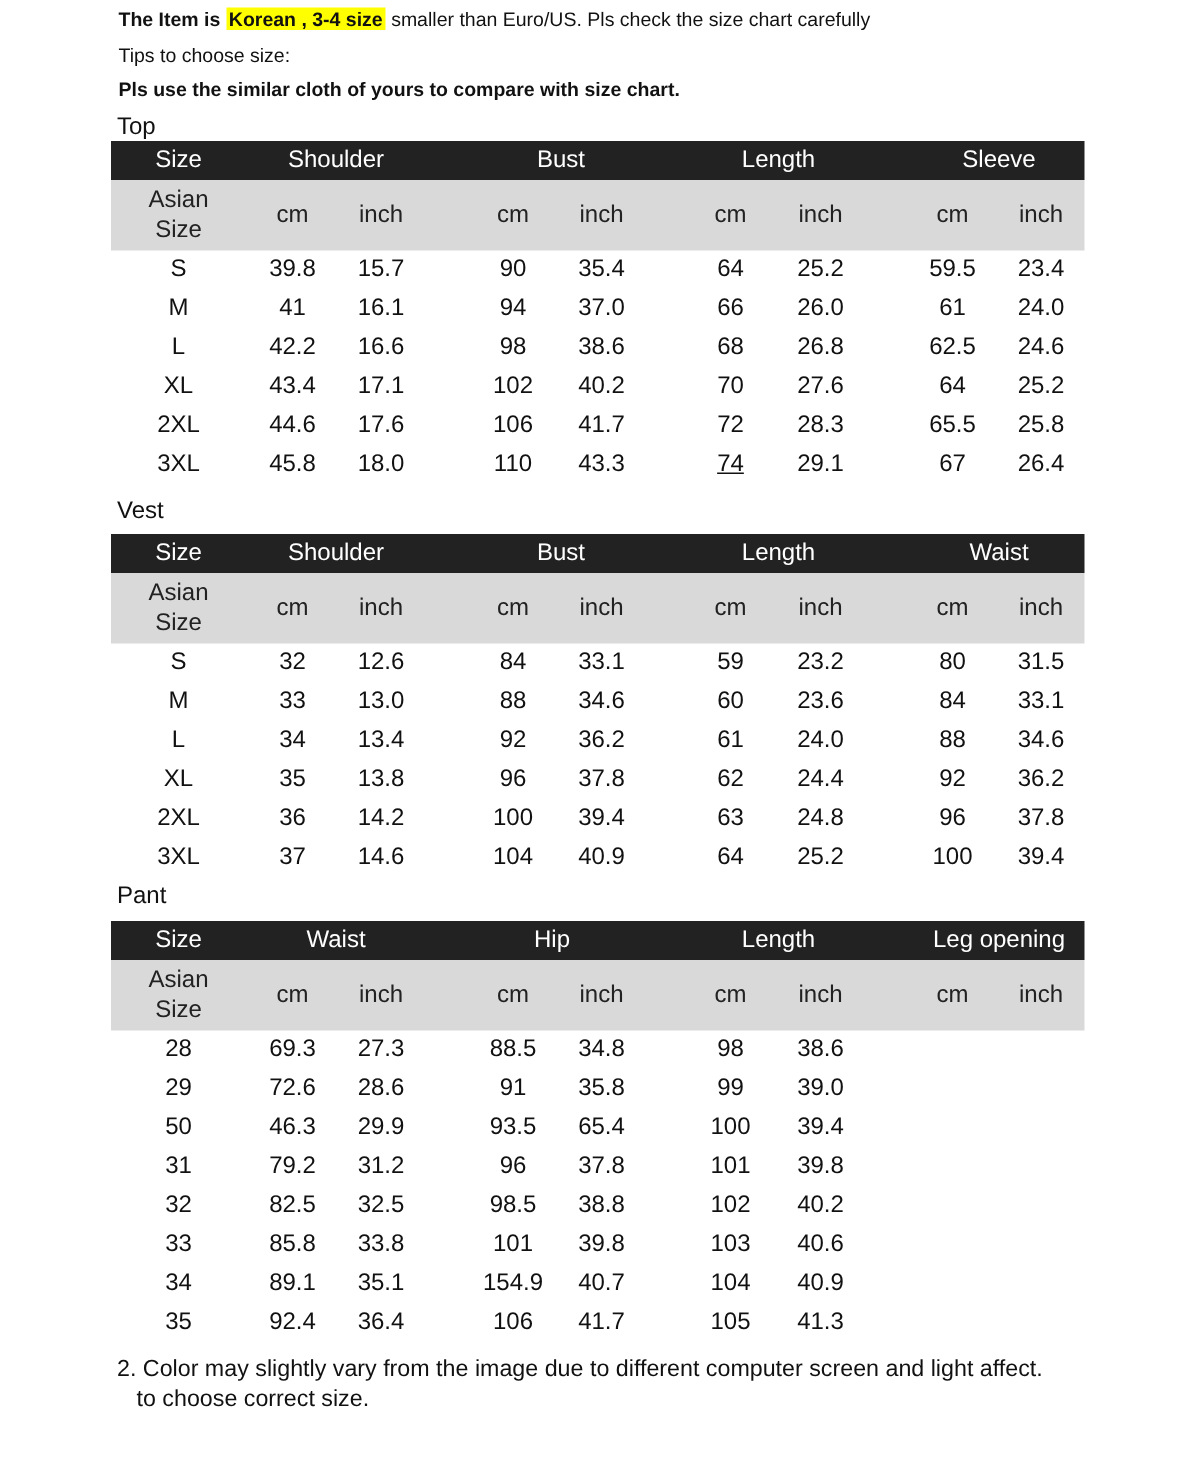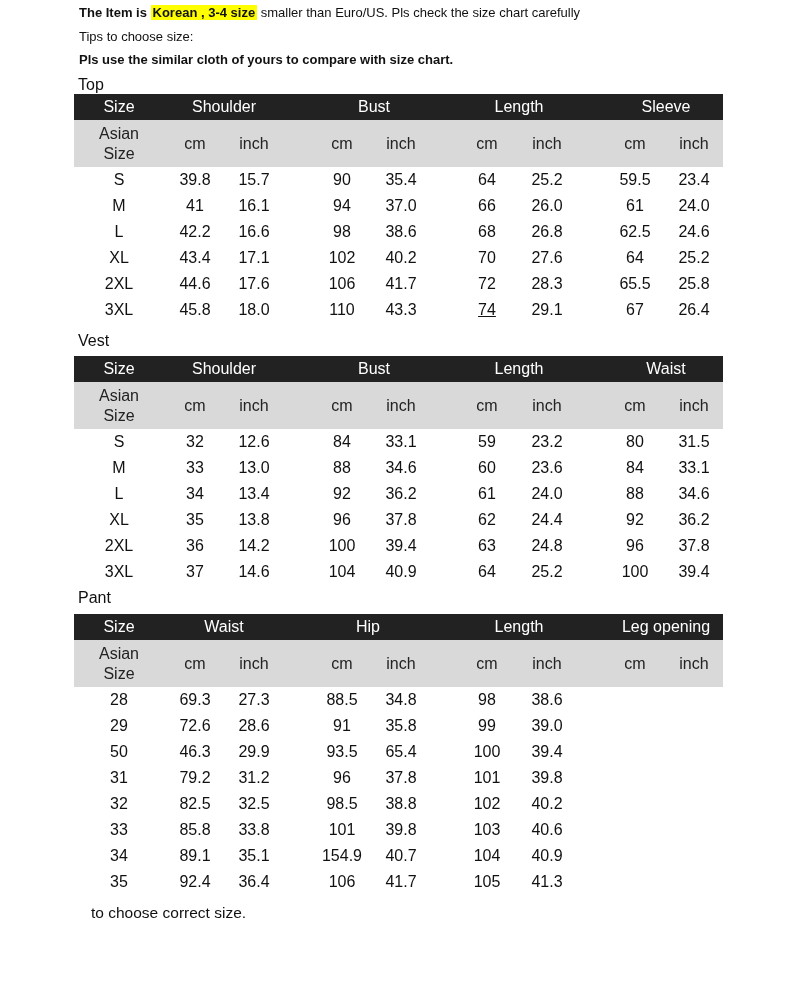--- a/index.html
+++ b/index.html
@@ -321,14 +321,15 @@
       <div class="cell" style="left:238px;width:60px;">106</div>
       <div class="cell" style="left:297px;width:60px;">41.7</div>
       <div class="cell" style="left:383px;width:60px;">105</div>
       <div class="cell" style="left:443px;width:60px;">41.3</div>
       <div class="cell" style="left:531px;width:60px;"></div>
       <div class="cell" style="left:590px;width:60px;"></div>
     </div>
   </div>
 
 <div class="notes">
+  <div>2. Color may slightly vary from the image due to different computer screen and light affect.</div>
   <div class="indent">to choose correct size.</div>
 </div>
 
 </body></html>

